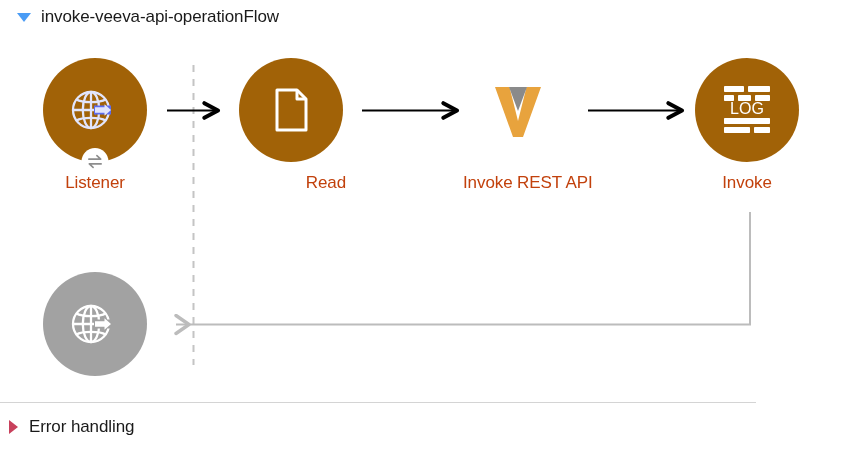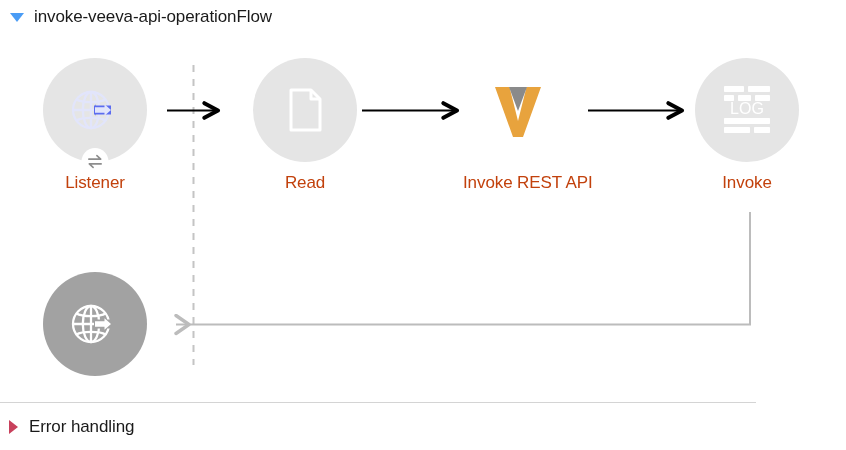--- a/index.html
+++ b/index.html
@@ -15,21 +15,21 @@
     position: relative;
   }
 
   
   #flow-header {
     position: absolute;
     left: 0; top: 0;
     width: 671px; height: 34px;
     display: flex;
     align-items: center;
-    padding-left: 10px;
+    padding-left: 17px;
     box-sizing: border-box;
   }
   #flow-header .caret {
     width: 0; height: 0;
     border-left: 7px solid transparent;
     border-right: 7px solid transparent;
     border-top: 9px solid #4a9cf5;
     margin-right: 10px;
     flex: none;
   }
@@ -59,21 +59,21 @@
   }
   .node .circle {
     width: 104px; height: 104px;
     border-radius: 50%;
     margin: 0 auto;
     position: relative;
     display: flex;
     align-items: center;
     justify-content: center;
   }
-  .node .circle.blue { background: #e5e5e5; }
+  .node .circle.blue { background: #a16207; }
   .node .circle.gray { background: #a2a2a2; }
   .node .label {
     margin-top: 11px;
     font-size: 17px;
     color: #c2410c;
     white-space: nowrap;
     letter-spacing: -0.1px;
   }
 
   
@@ -172,21 +172,21 @@
           <g fill="none" stroke="#8d8d8d" stroke-width="1.7" stroke-linecap="round" stroke-linejoin="round">
             <path d="M3.5,7.5 L16,7.5 L12,3.8"></path>
             <path d="M16.5,12.5 L4,12.5 L8,16.2"></path>
           </g>
         </svg>
       </span>
     </div>
     <div class="label">Listener</div>
   </div>
 
-  <div class="node" style="left:250px; top:24px;">
+  <div class="node" style="left:236px; top:24px;text-align:right;">
     <div class="circle blue">
       <svg width="56" height="56" viewBox="0 0 56 56">
         <path d="M14,8 L34,8 L43,17 L43,48 L14,48 Z" fill="none" stroke="#ffffff" stroke-width="3" stroke-linejoin="round"></path>
         <path d="M34,8 L34,17 L43,17" fill="none" stroke="#ffffff" stroke-width="3" stroke-linejoin="round"></path>
       </svg>
     </div>
     <div class="label">Read</div>
   </div>
 
   <div class="node plain" style="left:463px; top:24px;">

